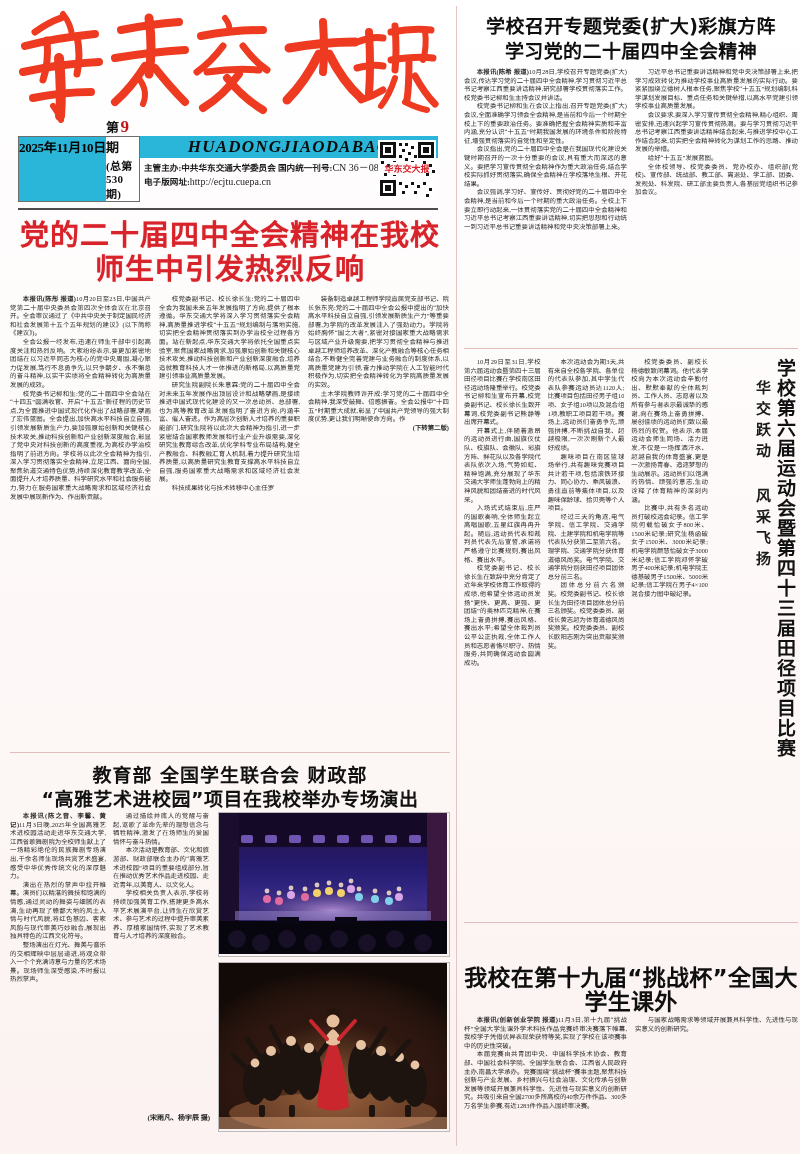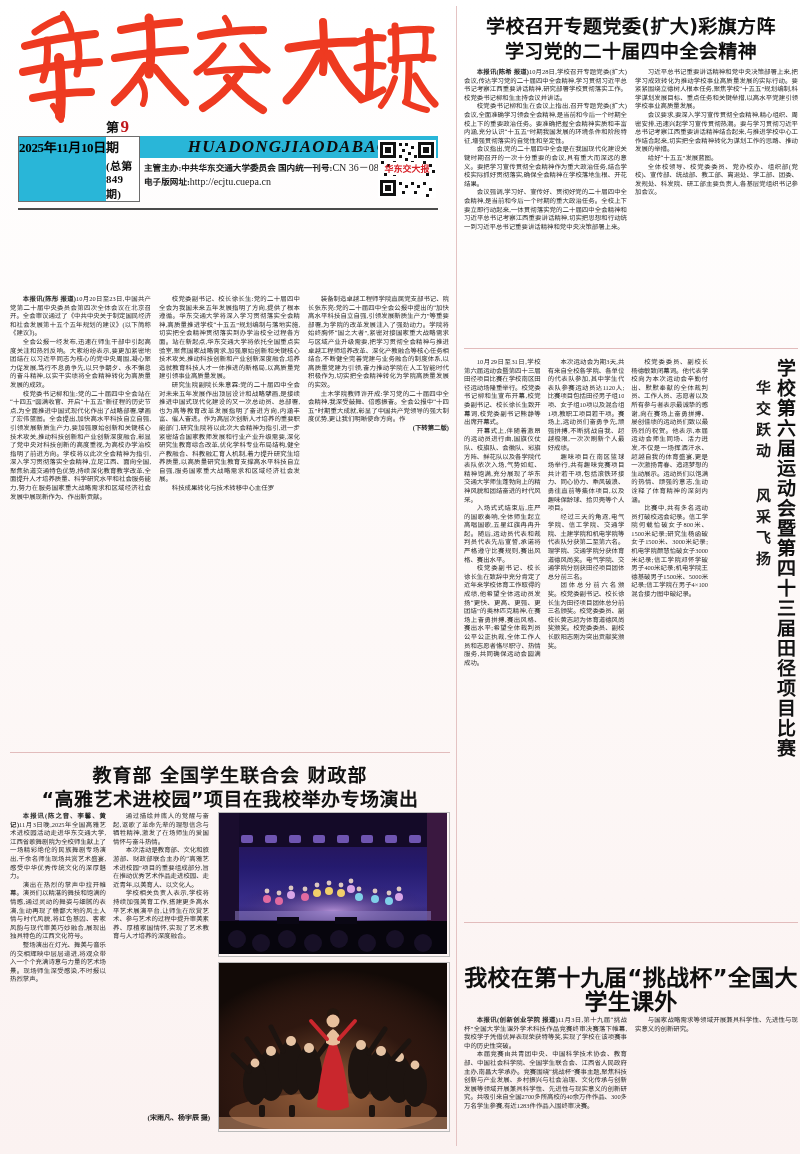--- a/index.html
+++ b/index.html
@@ -205,21 +205,21 @@
       </svg>
     </div>
 
     <div id="plate-box">
       <div id="issue-box">
         <div id="issue-date">2025年11月10日</div>
         <div id="issue-no">
           <div class="l1">
             <span>第</span><b>9</b><span>期</span>
           </div>
-          <div class="l2">(总第 849 期)</div>
+          <div class="l2">(总第 530 期)</div>
         </div>
       </div>
 
       <div id="pinyin-wrap">
         <div id="pinyin">
           <span>HUADONGJIAODABAO</span>
         </div>
         <div id="imprint">
           <div class="row">
             <span class="lbl">主管主办:</span><span class="lbl">中共华东交通大学委员会</span>
@@ -276,20 +276,24 @@
             <rect x="6" y="33" width="3" height="3"></rect>
         </g>
         <rect x="13" y="22" width="32" height="13" fill="#fff"></rect>
         <text x="29" y="32" font-family="'Liberation Serif',serif" font-size="9" font-weight="bold" fill="#d8232a" text-anchor="middle">华东交大报</text>
       </svg>
     </div>
 
     <div id="mast-rule"></div>
   </div>
 
+  <div id="lead-head">
+    <div>党的二十届四中全会精神在我校</div>
+    <div>师生中引发热烈反响</div>
+  </div>
 
   <div id="lead-body" class="body-col">
     <div class="c">
       <p><span class="byline">本报讯(陈彤 报道)</span><span>10月20日至23日,中国共产党第二十届中央委员会第四次全体会议在北京召开。全会审议通过了《中共中央关于制定国民经济和社会发展第十五个五年规划的建议》(以下简称《建议》)。</span></p>
       <p>全会公报一经发布,迅速在师生干部中引起高度关注和热烈反响。大家纷纷表示,要更加紧密地团结在以习近平同志为核心的党中央周围,凝心聚力促发展,笃行不怠勇争先,以只争朝夕、永不懈怠的奋斗精神,以实干实绩将全会精神转化为高质量发展的成效。</p>
       <p>校党委书记柳和生:党的二十届四中全会站在“十四五”圆满收官、开启“十五五”新征程的历史节点,为全面推进中国式现代化作出了战略部署,擘画了宏伟蓝图。全会提出,加快高水平科技自立自强,引领发展新质生产力,要加强原始创新和关键核心技术攻关,推动科技创新和产业创新深度融合,彰显了党中央对科技创新的高度重视,为高校办学治校指明了前进方向。学校将以此次全会精神为指引,深入学习贯彻落实全会精神,立足江西、面向全国,聚焦轨道交通特色优势,持续深化教育教学改革,全面提升人才培养质量、科学研究水平和社会服务能力,努力在服务国家重大战略需求和区域经济社会发展中展现新作为、作出新贡献。</p>
     </div>
     <div class="c">
       <p>校党委副书记、校长徐长生:党的二十届四中全会为我国未来五年发展指明了方向,提供了根本遵循。华东交通大学将深入学习贯彻落实全会精神,高质量推进学校“十五五”规划编制与落地实施,切实把全会精神贯彻落实到办学治校全过程各方面。站在新起点,华东交通大学将依托全国重点实验室,聚焦国家战略需求,加强原始创新和关键核心技术攻关,推动科技创新和产业创新深度融合,培养造就教育科技人才一体推进的新格局,以高质量党建引领事业高质量发展。</p>
       <p>研究生院副院长朱意霖:党的二十届四中全会对未来五年发展作出顶层设计和战略擘画,是接续推进中国式现代化建设的又一次总动员、总部署,也为高等教育改革发展指明了奋进方向,内涵丰富、催人奋进。作为高层次创新人才培养的重要职能部门,研究生院将以此次大会精神为指引,进一步紧密结合国家教师发展和行业产业升级需要,深化研究生教育综合改革,优化学科专业布局结构,健全产教融合、科教融汇育人机制,着力提升研究生培养质量,以高质量研究生教育支撑高水平科技自立自强,服务国家重大战略需求和区域经济社会发展。</p>

